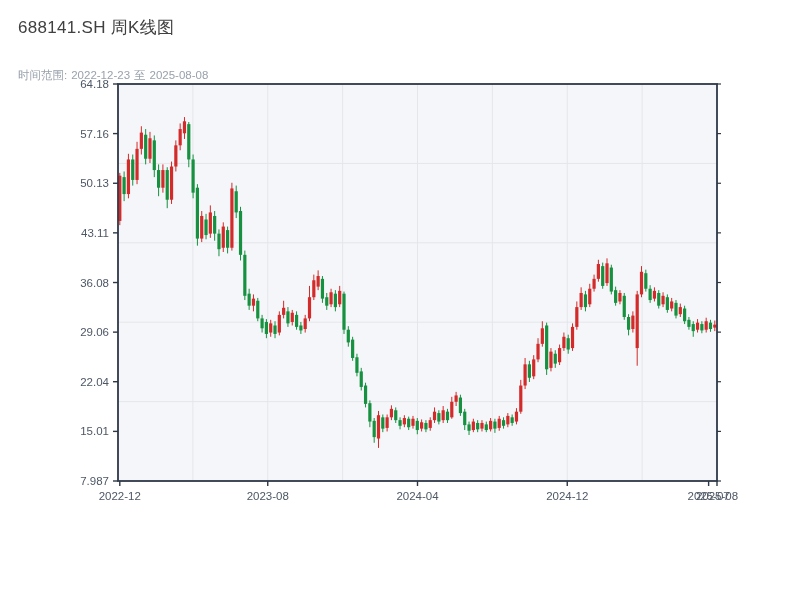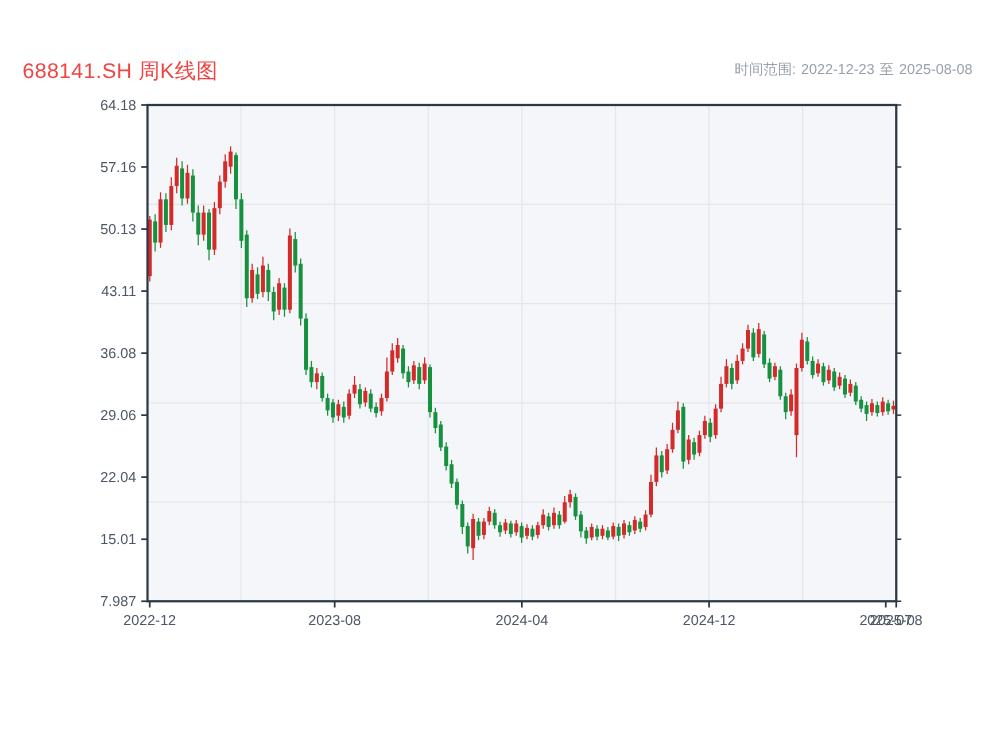--- a/index.html
+++ b/index.html
@@ -2,23 +2,23 @@
 <html><head>
 <meta charset="utf-8">
 <style>
   html,body{margin:0;padding:0;}
   body{
     width:800px;height:600px;background:#ffffff;position:relative;overflow:hidden;
     font-family:"Liberation Sans","DejaVu Sans",sans-serif;
   }
   .page-title{
     position:absolute;left:18px;top:16px;
-    font-size:17px;color:#ef4444;letter-spacing:0.3px;margin-top:29px;
+    font-size:17px;color:#404040;letter-spacing:0.3px;
   }
-  .subrow{position:absolute;top:48px;left:18px;right:18px;font-size:11.5px;color:#99a1ac;text-align:right;}
+  .subrow{position:absolute;top:68px;left:18px;right:18px;font-size:11.5px;color:#99a1ac;}
   .range-part{margin-right:4px;}
   .stats{position:absolute;left:378px;top:0;}
   .stat{margin-right:14px;}
   .stat .lbl{margin-right:3px;}
   #chart-svg{position:absolute;left:0;top:0;}
 </style>
 </head>
 <body>
 
 <div class="page-title">688141.SH 周K线图</div>

